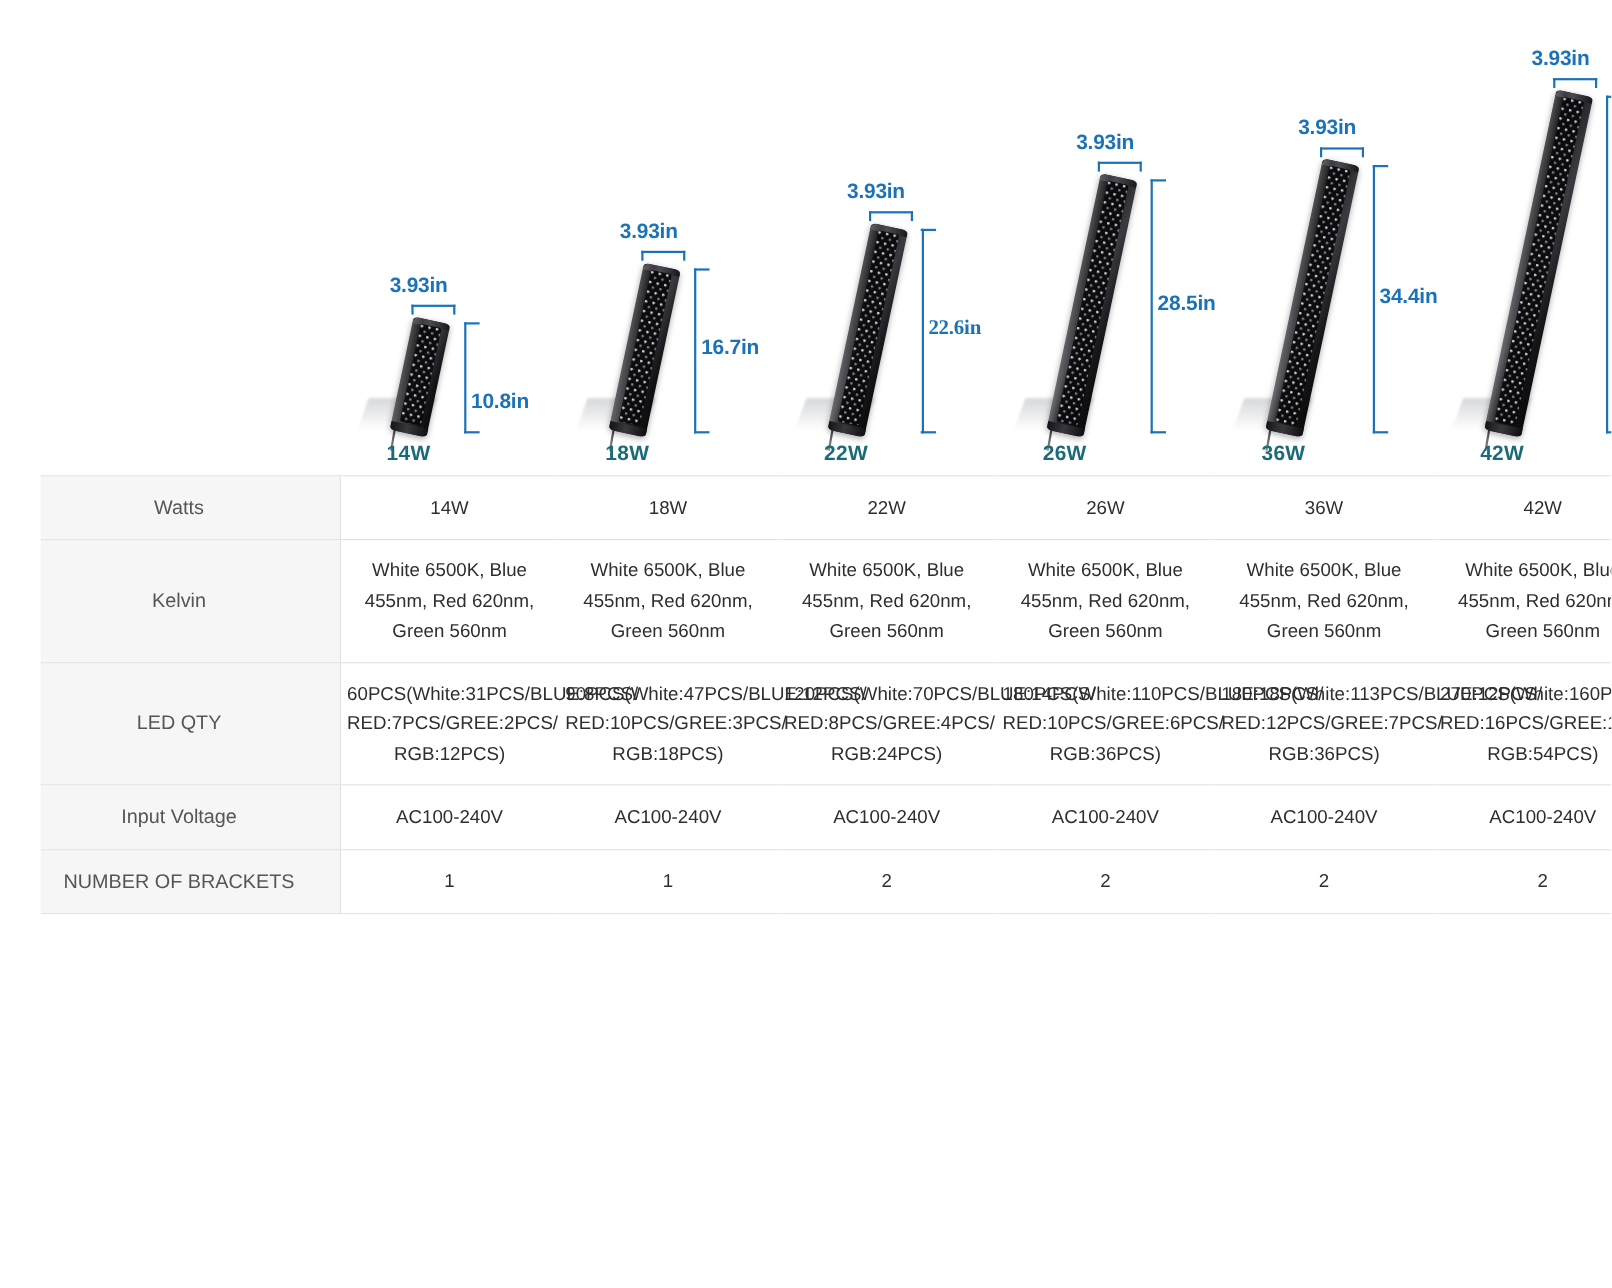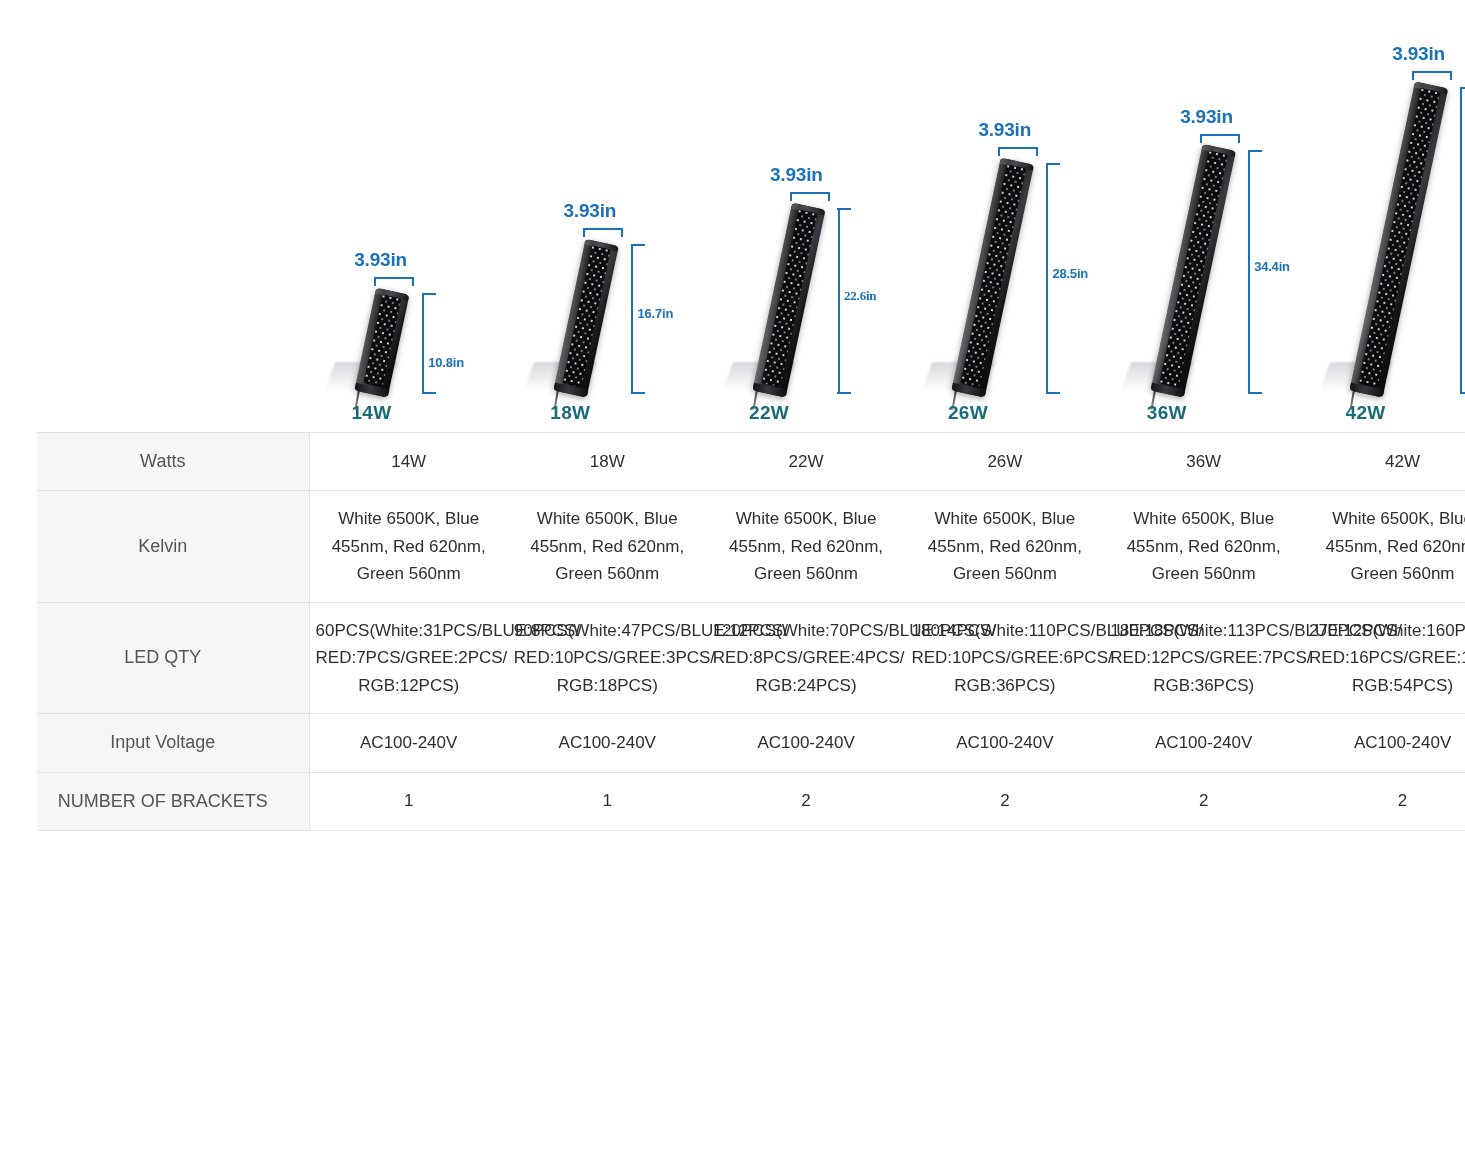--- a/index.html
+++ b/index.html
@@ -97,21 +97,21 @@
 
   
   .dim-w-label, .dim-h-label {
     position: absolute;
     color: #1a72b8;
     font-weight: bold;
     white-space: nowrap;
     letter-spacing: -.2px;
   }
   .dim-w-label { font-size: 19px; }
-  .dim-h-label { font-size: 13px; }
+  .dim-h-label { font-size: 19px; }
   .dim-w-bracket {
     position: absolute;
     border: 2.5px solid #1a72b8;
     border-bottom: none;
     height: 9px;
   }
   .dim-h-line {
     position: absolute;
     border-left: 2.5px solid #1a72b8;
   }

